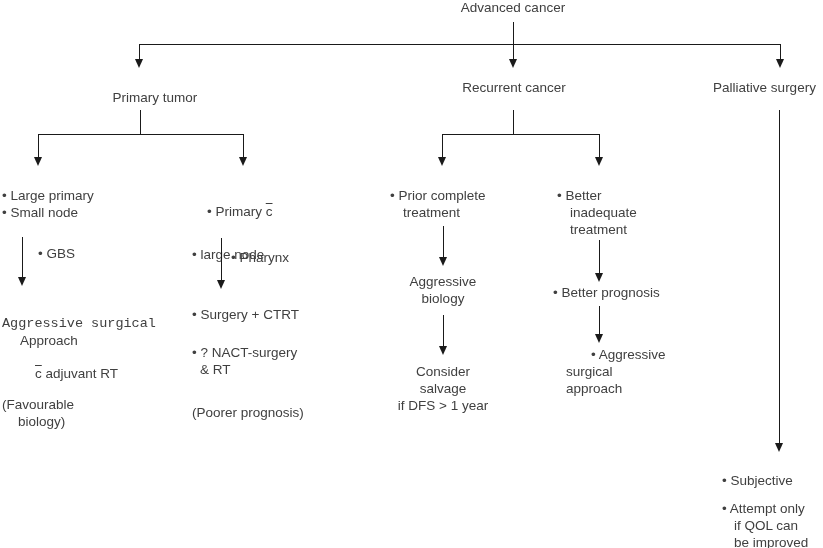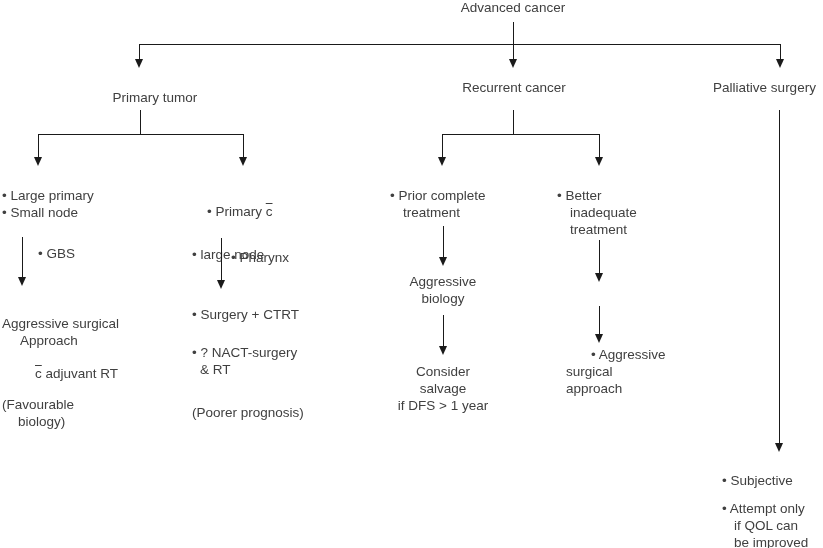--- a/index.html
+++ b/index.html
@@ -96,21 +96,21 @@
   <div class="arrowhead" style="left:775px; top:443px;"></div>
 
   <div class="node left" style="left:2px; top:188px; width:160px;">• Large primary</div>
   <div class="node left" style="left:2px; top:205px; width:160px;">• Small node</div>
 
   <div class="vline" style="left:22px; top:237px; height:42px;"></div>
   <div class="arrowhead" style="left:18px; top:277px;"></div>
 
   <div class="node left" style="left:38px; top:246px; width:120px;">• GBS</div>
 
-  <div class="node left" style="left:2px; top:316px; width:180px;">Aggressive surgical</div>
+  <div class="node left" style="left:2px; top:316px; width:180px;font-family:Liberation Mono, monospace;">Aggressive surgical</div>
   <div class="node left" style="left:20px; top:333px; width:180px;">Approach</div>
   <div class="node left" style="left:20px; top:350px; width:180px;">
     <span class="ovl">c</span><span> adjuvant RT</span>
   </div>
 
   <div class="node left" style="left:2px; top:397px; width:160px;">(Favourable</div>
   <div class="node left" style="left:18px; top:414px; width:160px;">biology)</div>
 
   <div class="node left" style="left:192px; top:188px; width:170px;">
     <span>• Primary </span><span class="ovl">c</span>
@@ -145,20 +145,21 @@
   <div class="node center" style="left:383px; top:381px; width:120px;">salvage</div>
   <div class="node center" style="left:378px; top:398px; width:130px;">if DFS &gt; 1 year</div>
 
   <div class="node left" style="left:557px; top:188px; width:170px;">• Better</div>
   <div class="node left" style="left:570px; top:205px; width:170px;">inadequate</div>
   <div class="node left" style="left:570px; top:222px; width:170px;">treatment</div>
 
   <div class="vline" style="left:599px; top:240px; height:36px;"></div>
   <div class="arrowhead" style="left:595px; top:273px;"></div>
 
+  <div class="node left" style="left:553px; top:285px; width:180px;">• Better prognosis</div>
 
   <div class="vline" style="left:599px; top:306px; height:32px;"></div>
   <div class="arrowhead" style="left:595px; top:334px;"></div>
 
   <div class="node left" style="left:553px; top:347px; width:170px;margin-left:38px;">• Aggressive</div>
   <div class="node left" style="left:566px; top:364px; width:170px;">surgical</div>
   <div class="node left" style="left:566px; top:381px; width:170px;">approach</div>
 
   <div class="node left" style="left:722px; top:473px; width:150px;">• Subjective</div>
 

